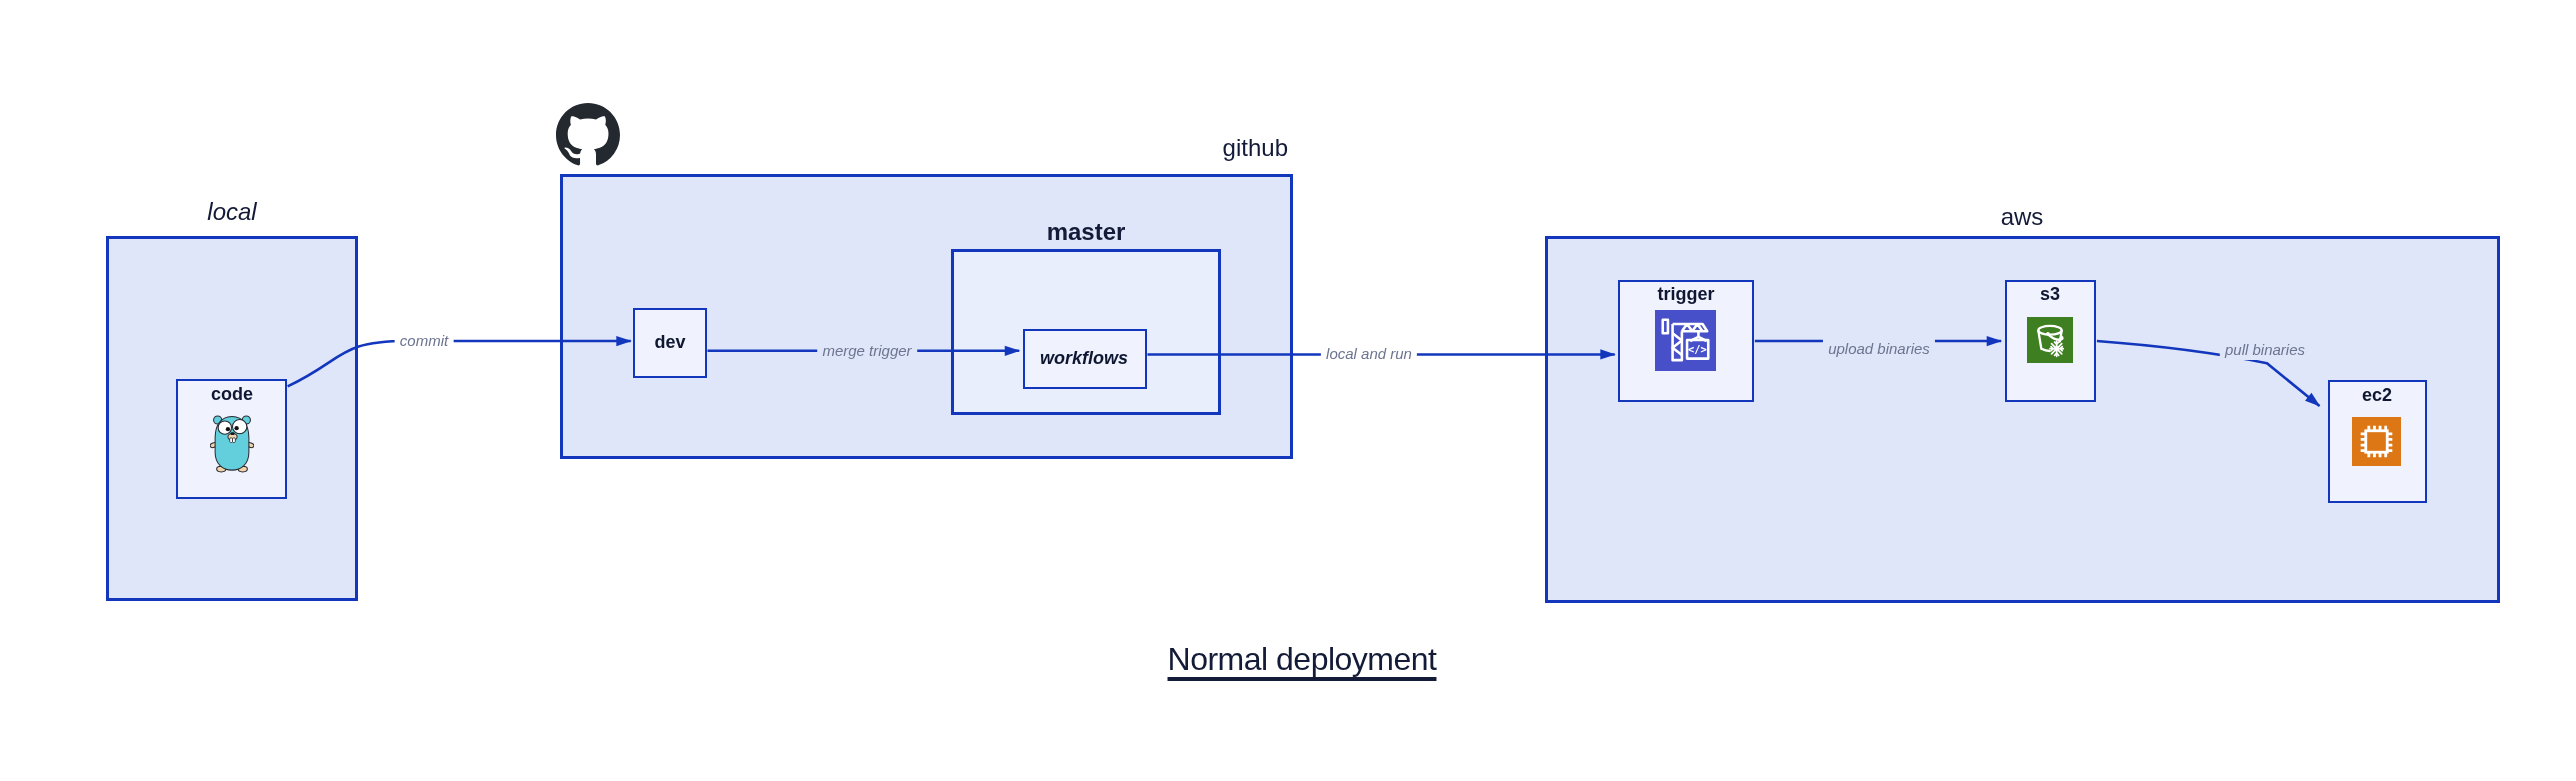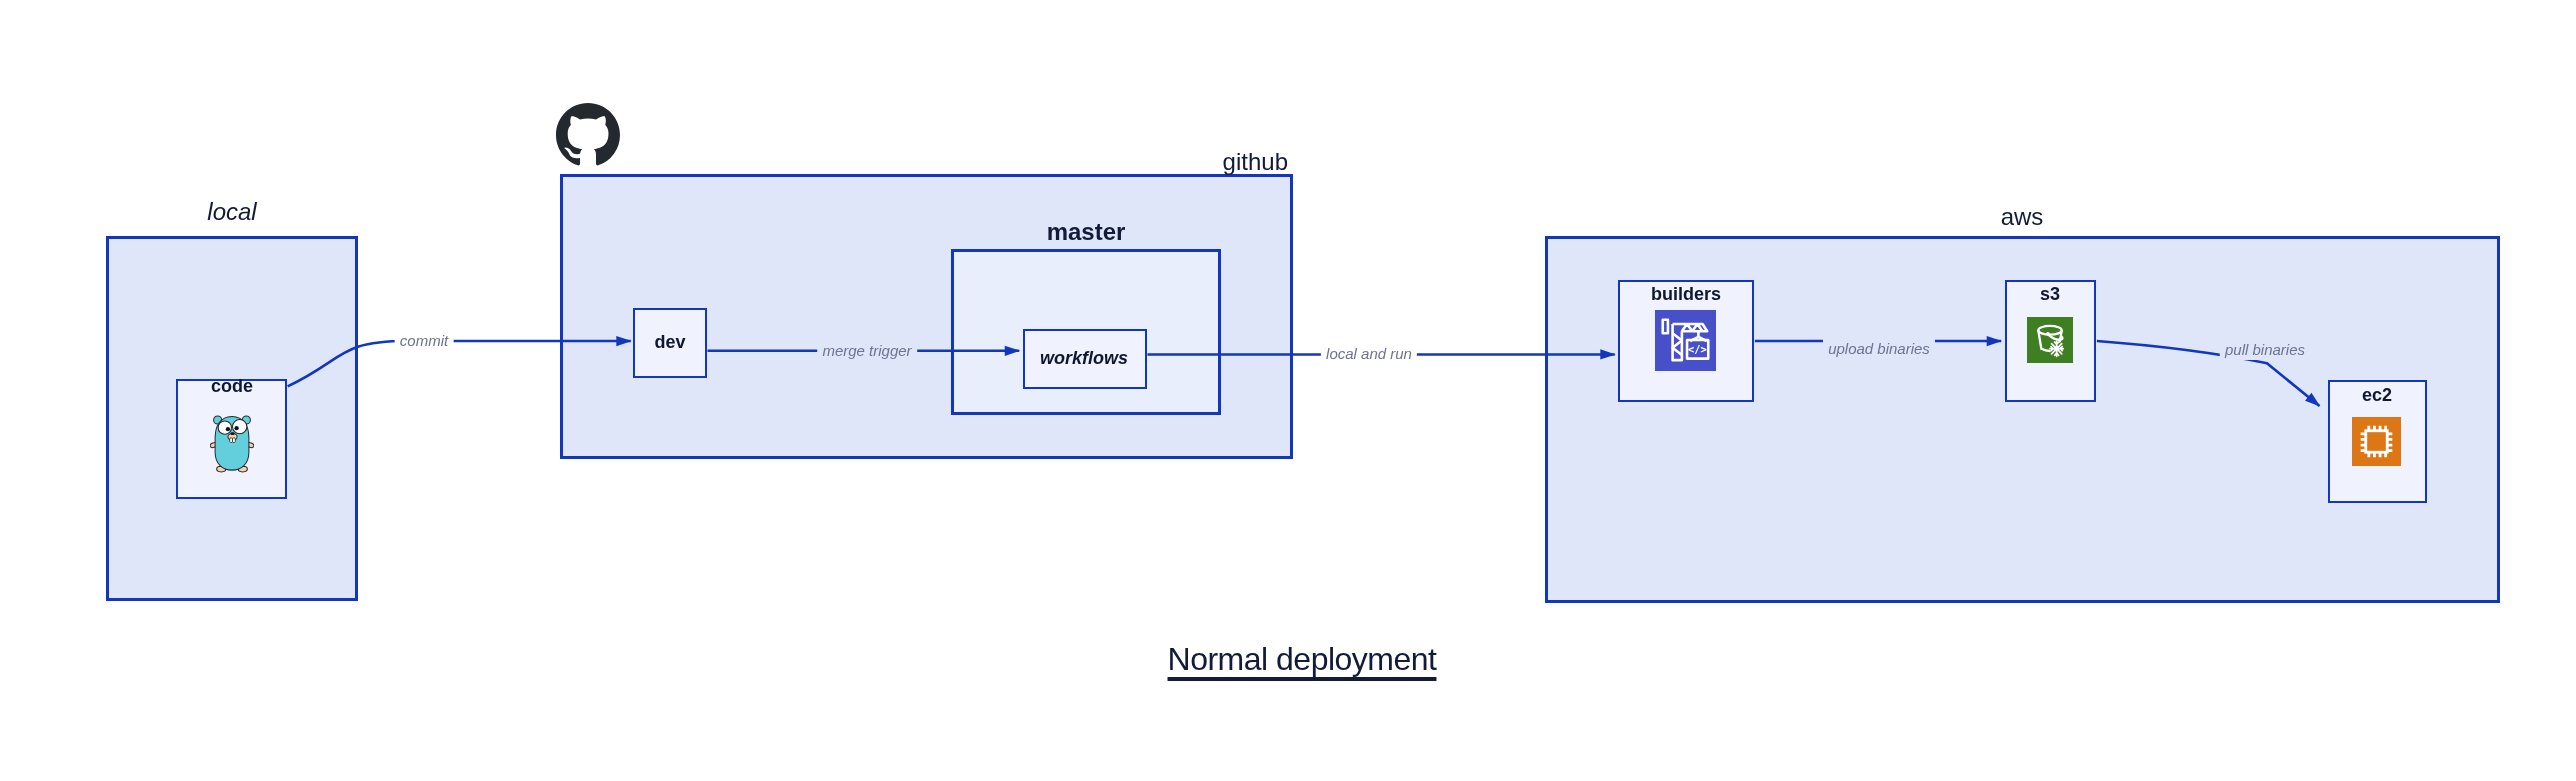--- a/index.html
+++ b/index.html
@@ -87,28 +87,28 @@
   </svg>
 
   <div class="node-box" style="left:176px;top:379px;width:111px;height:120px;"></div>
   <div class="node-box" style="left:633px;top:308px;width:74px;height:70px;"></div>
   <div class="node-box" style="left:1023px;top:329px;width:124px;height:60px;"></div>
   <div class="node-box" style="left:1618px;top:280px;width:136px;height:122px;"></div>
   <div class="node-box" style="left:2005px;top:280px;width:91px;height:122px;"></div>
   <div class="node-box" style="left:2328px;top:380px;width:99px;height:123px;"></div>
 
   <div class="clabel centered" style="left:232px;top:198px;font-style:italic;">local</div>
-  <div class="clabel right-aligned" style="left:1082px;top:134px;width:206px;margin-top:14px;">github</div>
+  <div class="clabel right-aligned" style="left:1082px;top:134px;width:206px;">github</div>
   <div class="clabel centered" style="left:1086px;top:218px;font-weight:bold;">master</div>
   <div class="clabel centered" style="left:2022px;top:203px;">aws</div>
 
-  <div class="nlabel" style="left:232px;top:377px;text-align:right;">code</div>
+  <div class="nlabel" style="left:232px;top:385px;text-align:right;">code</div>
   <div class="nlabel vcenter" style="left:670px;top:343px;">dev</div>
   <div class="nlabel vcenter" style="left:1084px;top:359px;font-style:italic;">workflows</div>
-  <div class="nlabel" style="left:1686px;top:285px;">builders</div>
+  <div class="nlabel" style="left:1686px;top:285px;">trigger</div>
   <div class="nlabel" style="left:2050px;top:285px;">s3</div>
   <div class="nlabel" style="left:2377px;top:386px;">ec2</div>
 
   <div class="elabel bg-white" style="left:424px;top:341px;">commit</div>
   <div class="elabel bg-fill" style="left:867px;top:351px;">merge trigger</div>
   <div class="elabel bg-white" style="left:1369px;top:354px;">local and run</div>
   <div class="elabel bg-fill" style="left:1879px;top:341px;margin-top:8px;">upload binaries</div>
   <div class="elabel bg-fill" style="left:2218px;top:350px;margin-left:47px;">pull binaries</div>
 
   <svg class="icon" style="left:556px;top:103px;" width="64" height="64" viewBox="0 0 16 16">

